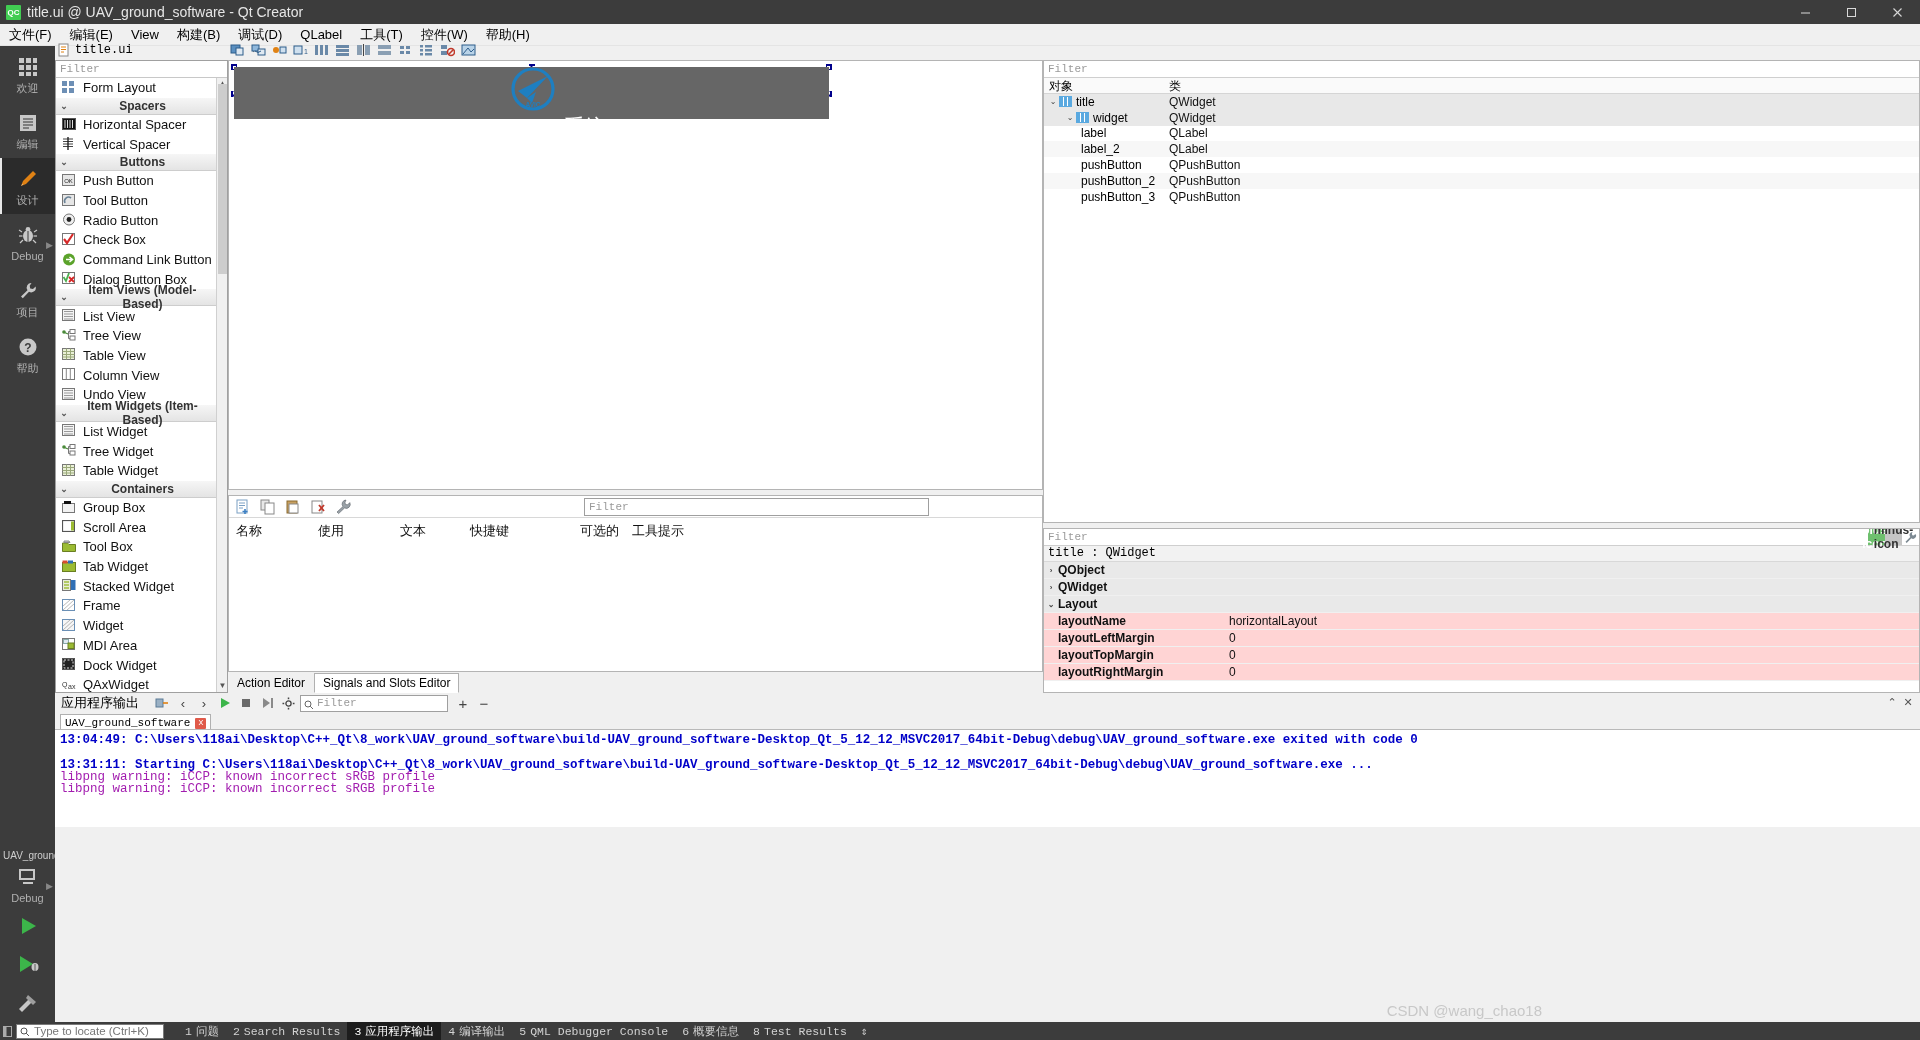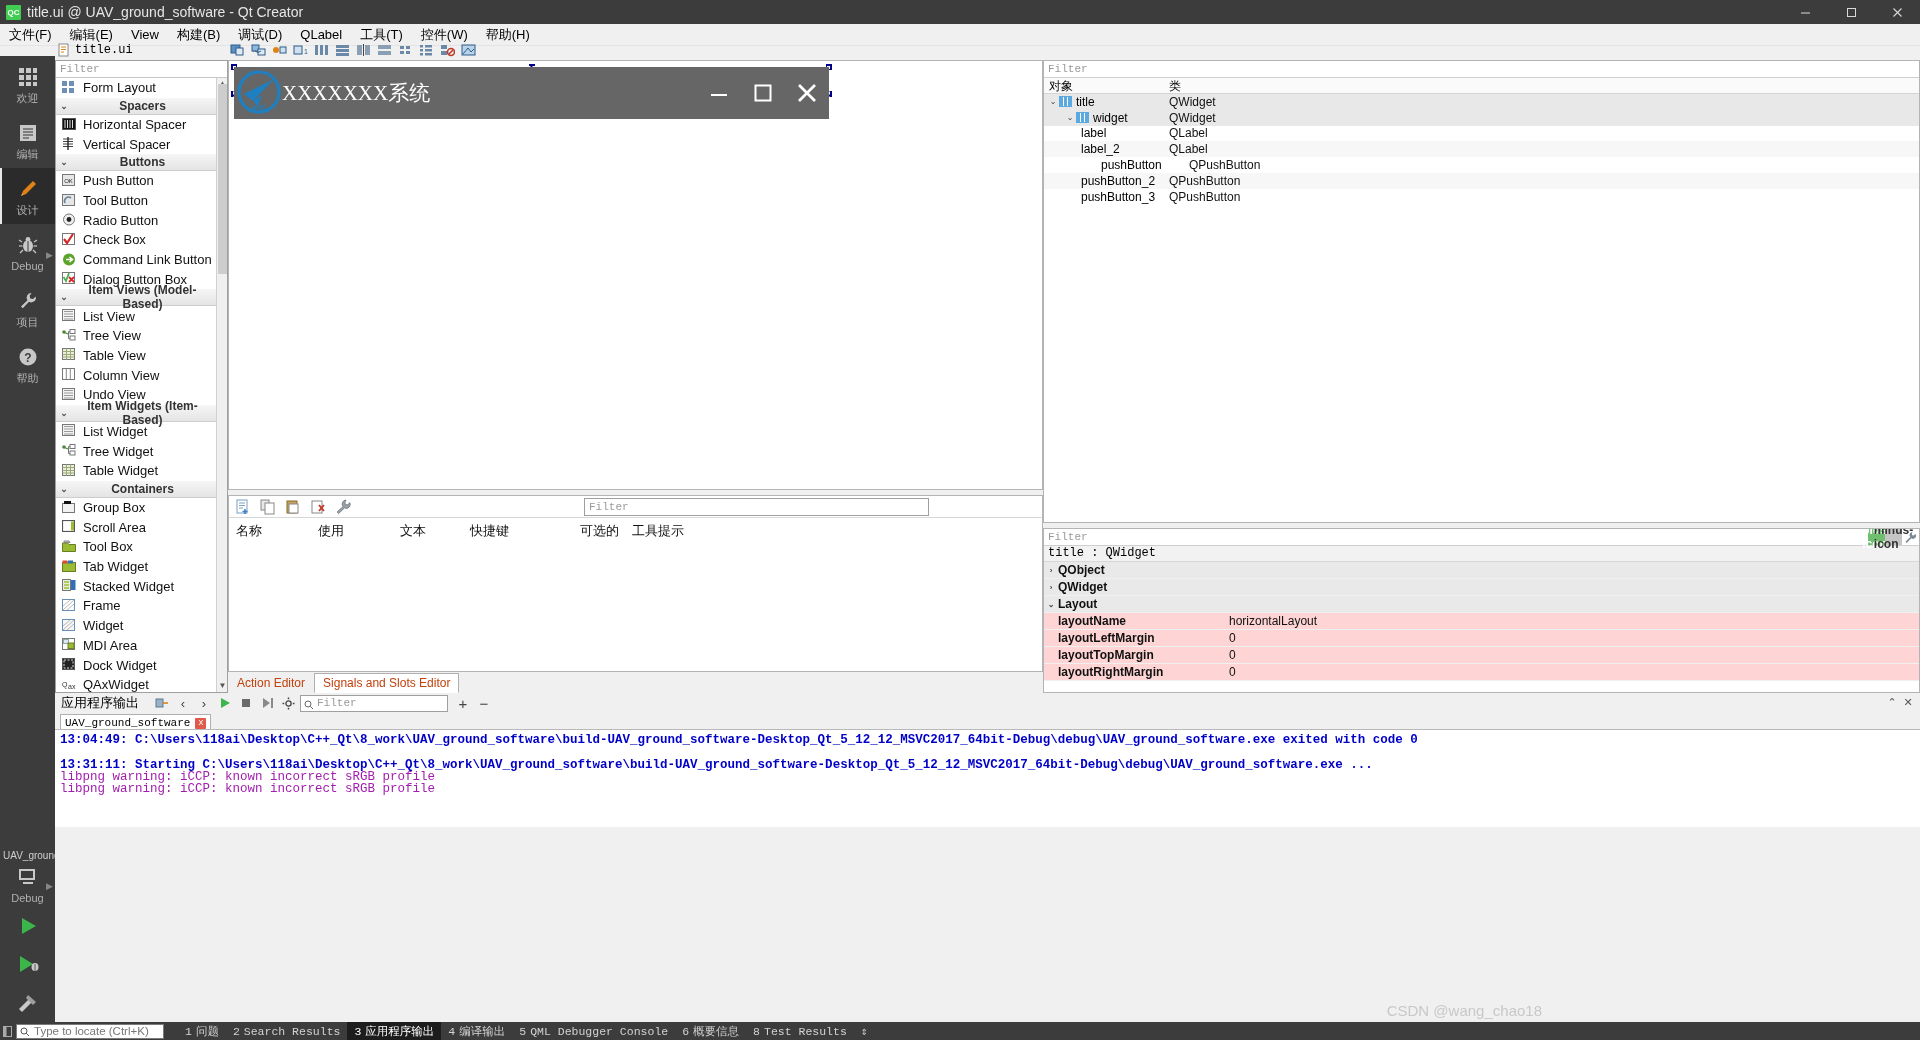--- a/index.html
+++ b/index.html
@@ -38,21 +38,20 @@
     border-bottom: 1px solid #e4e4e4;
   }
   #menubar .menu-item {
     padding: 2px 9px; font-size: 13px; color: #000;
   }
 
   
   #modebar {
     position: absolute; left: 0; top: 46px; width: 55px; height: 802px;
     background: #3c3c3c;
-    margin-top: 10px;
   }
   .mode-btn {
     width: 55px; height: 56px; display: flex; flex-direction: column;
     align-items: center; justify-content: center; color: #b0b0b0;
     font-size: 11px; position: relative;
   }
   .mode-btn.active { background: #2b2b2b; }
   .mode-btn.active::before {
     content: ''; position: absolute; left: 0; top: 0; bottom: 0; width: 2px;
     background: #e8e8e8;
@@ -116,20 +115,21 @@
 
   
   #canvas {
     position: absolute; left: 228px; top: 60px; width: 815px; height: 430px;
     background: #ffffff; border: 1px solid #b4b4b4;
   }
   #formwin {
     position: absolute; left: 5px; top: 6px; width: 595px; height: 52px;
     background: #666666; display: flex; align-items: center;
     outline: 1px dashed #ffffff;
+    flex-direction: column;
   }
   #formwin .logo { width: 46px; height: 46px; margin-left: 2px; flex: 0 0 46px; }
   #formwin .ftitle { color: #ffffff; font-size: 21px; font-family: "Liberation Serif", serif; margin-left: 0px; }
   #formwin .fbtns { margin-left: auto; display: flex; align-items: center; }
   #formwin .fbtn { width: 44px; height: 44px; display: flex; align-items: center;
     justify-content: center; color: #fff; }
   .handle { position: absolute; width: 6px; height: 6px; background: #00008b; }
 
   
   #actionpanel {
@@ -143,21 +143,21 @@
     margin-left: 230px; width: 345px; height: 18px; border: 1px solid #9f9f9f;
     background: #fff; color: #9a9a9a; font-family: "Liberation Mono", monospace;
     font-size: 11px; line-height: 16px; padding-left: 4px;
   }
   #actionheader { height: 22px; display: flex; align-items: flex-end; font-size: 13px; }
   #actionheader .col { padding-left: 7px; color: #111; }
   #acttabs {
     position: absolute; left: 228px; top: 673px; width: 815px; height: 20px;
     display: flex; align-items: center; background: #f0f0f0; font-size: 12px;
   }
-  .act-tab { padding: 2px 8px; border: 1px solid transparent; color: #c2410c; }
+  .act-tab { padding: 2px 8px; border: 1px solid transparent; color: #000000; }
   .act-tab.active { background: #ffffff; border: 1px solid #b0b0b0; border-bottom-color: #fff; }
 
   
   #objinspector {
     position: absolute; left: 1043px; top: 60px; width: 877px; height: 463px;
     background: #ffffff; border: 1px solid #b4b4b4;
   }
   .oi-filter {
     height: 17px; background: #fff; border-bottom: 1px solid #cfcfcf;
     color: #9a9a9a; font-family: "Liberation Mono", monospace; font-size: 11px;
@@ -912,21 +912,21 @@
           </div>
           <div class="oi-class">QLabel</div>
         </div>
         <div class="oi-row alt">
           <div class="oi-name" style="padding-left: 37px;">
             <span>label_2</span>
           </div>
           <div class="oi-class">QLabel</div>
         </div>
         <div class="oi-row">
-          <div class="oi-name" style="padding-left: 37px; margin-left: 20px;">
+          <div class="oi-name" style="padding-left: 37px;">
             <span>pushButton</span>
           </div>
           <div class="oi-class">QPushButton</div>
         </div>
         <div class="oi-row alt">
           <div class="oi-name" style="padding-left: 37px;">
             <span>pushButton_2</span>
           </div>
           <div class="oi-class">QPushButton</div>
         </div>

